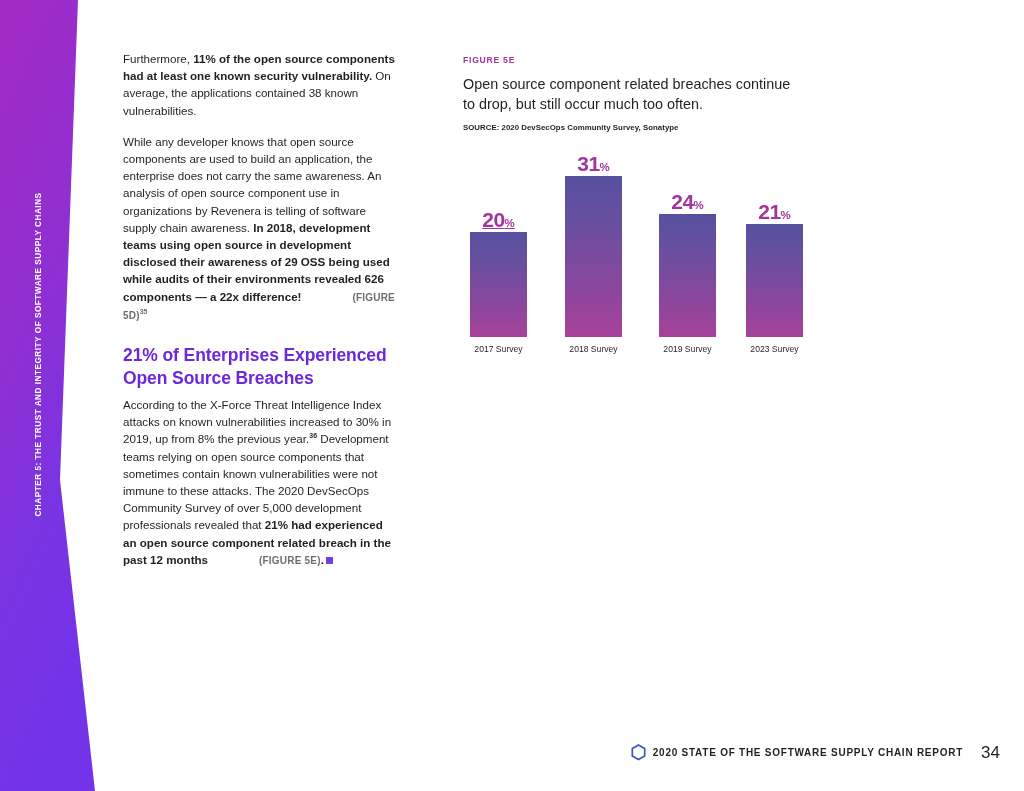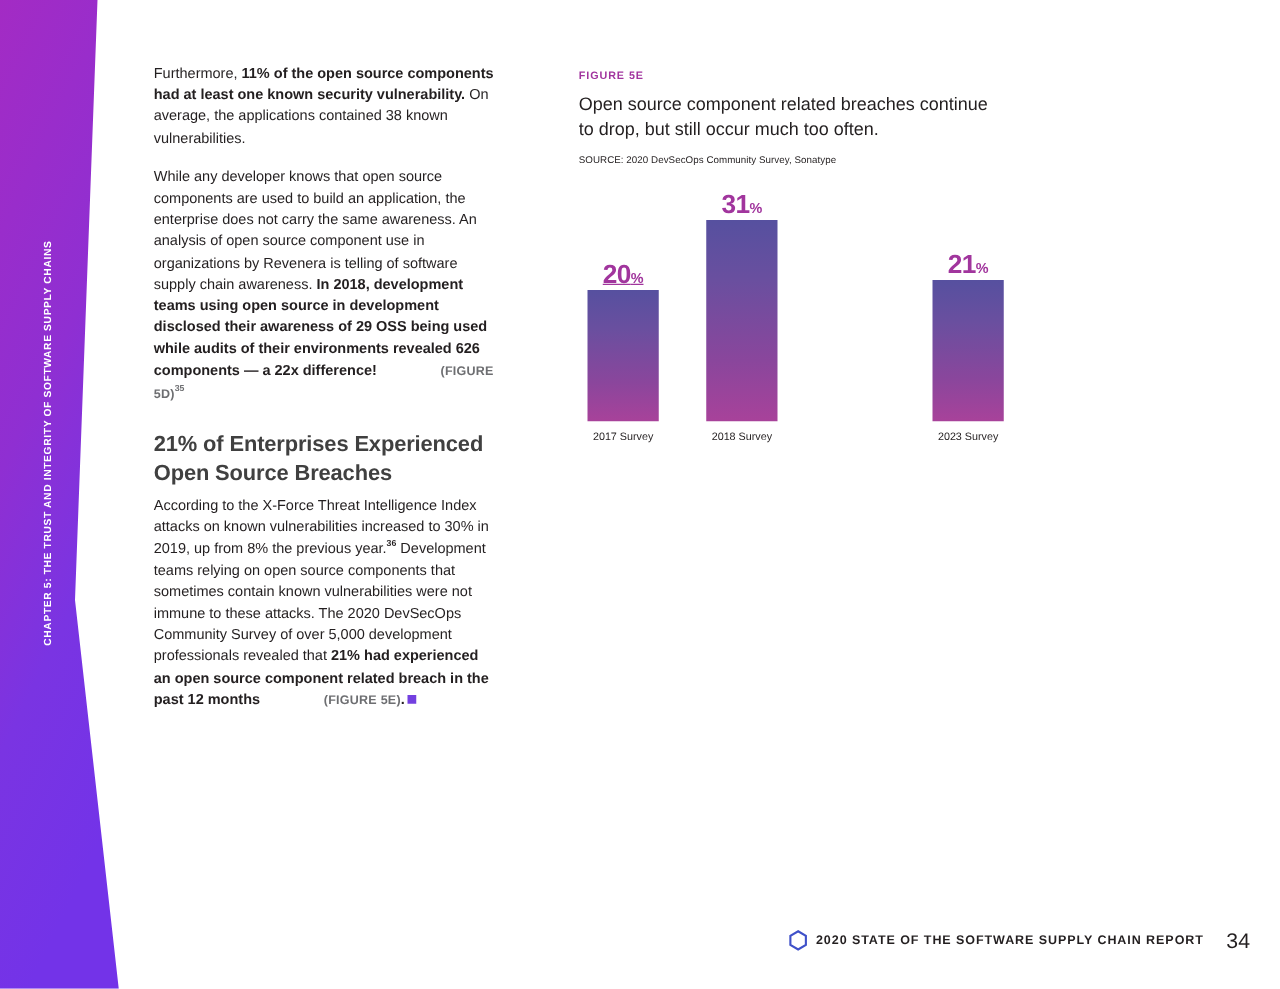--- a/index.html
+++ b/index.html
@@ -74,21 +74,21 @@
     font-size: 7px;
     font-weight: bold;
     color: #231f20;
     vertical-align: super;
     line-height: 0;
   }
   #section-heading {
     font-size: 17.5px;
     line-height: 22.5px;
     font-weight: bold;
-    color: #404040;
+    color: #6d28d9;
     margin: 20px 0 7px 0;
     letter-spacing: -0.1px;
   }
   .endmark {
     display: inline-block;
     width: 7px;
     height: 7px;
     background: #7340e0;
     margin-left: 2px;
     vertical-align: baseline;
@@ -110,21 +110,21 @@
   }
   #figure-title {
     font-size: 14.4px;
     line-height: 20px;
     color: #231f20;
     margin: 0 0 9px 0;
     max-width: 340px;
   }
   #figure-source {
     font-size: 7.8px;
-    font-weight: normal;
+    font-weight: bold;
     letter-spacing: 0.05px;
     color: #231f20;
     margin: 0;
   }
 
   
   #chart {
     position: absolute;
     left: 463px;
     top: 140px;
@@ -243,20 +243,27 @@
   </div>
 
   <div class="bar-slot" style="left:102px; height:197px;">
     <div class="bar-col">
       <div class="bar-rect" style="height:161px;"></div>
       <div class="bar-value" style="bottom:163px;"><span class="num">31</span><span class="pct">%</span></div>
       <div class="bar-label">2018 Survey</div>
     </div>
   </div>
 
+  <div class="bar-slot" style="left:196px; height:197px;">
+    <div class="bar-col">
+      <div class="bar-rect" style="height:123px;"></div>
+      <div class="bar-value" style="bottom:125px;"><span class="num">24</span><span class="pct">%</span></div>
+      <div class="bar-label">2019 Survey</div>
+    </div>
+  </div>
 
   <div class="bar-slot" style="left:283px; height:197px;">
     <div class="bar-col">
       <div class="bar-rect" style="height:113px;"></div>
       <div class="bar-value" style="bottom:115px;"><span class="num">21</span><span class="pct">%</span></div>
       <div class="bar-label">2023 Survey</div>
     </div>
   </div>
 
 </div>

